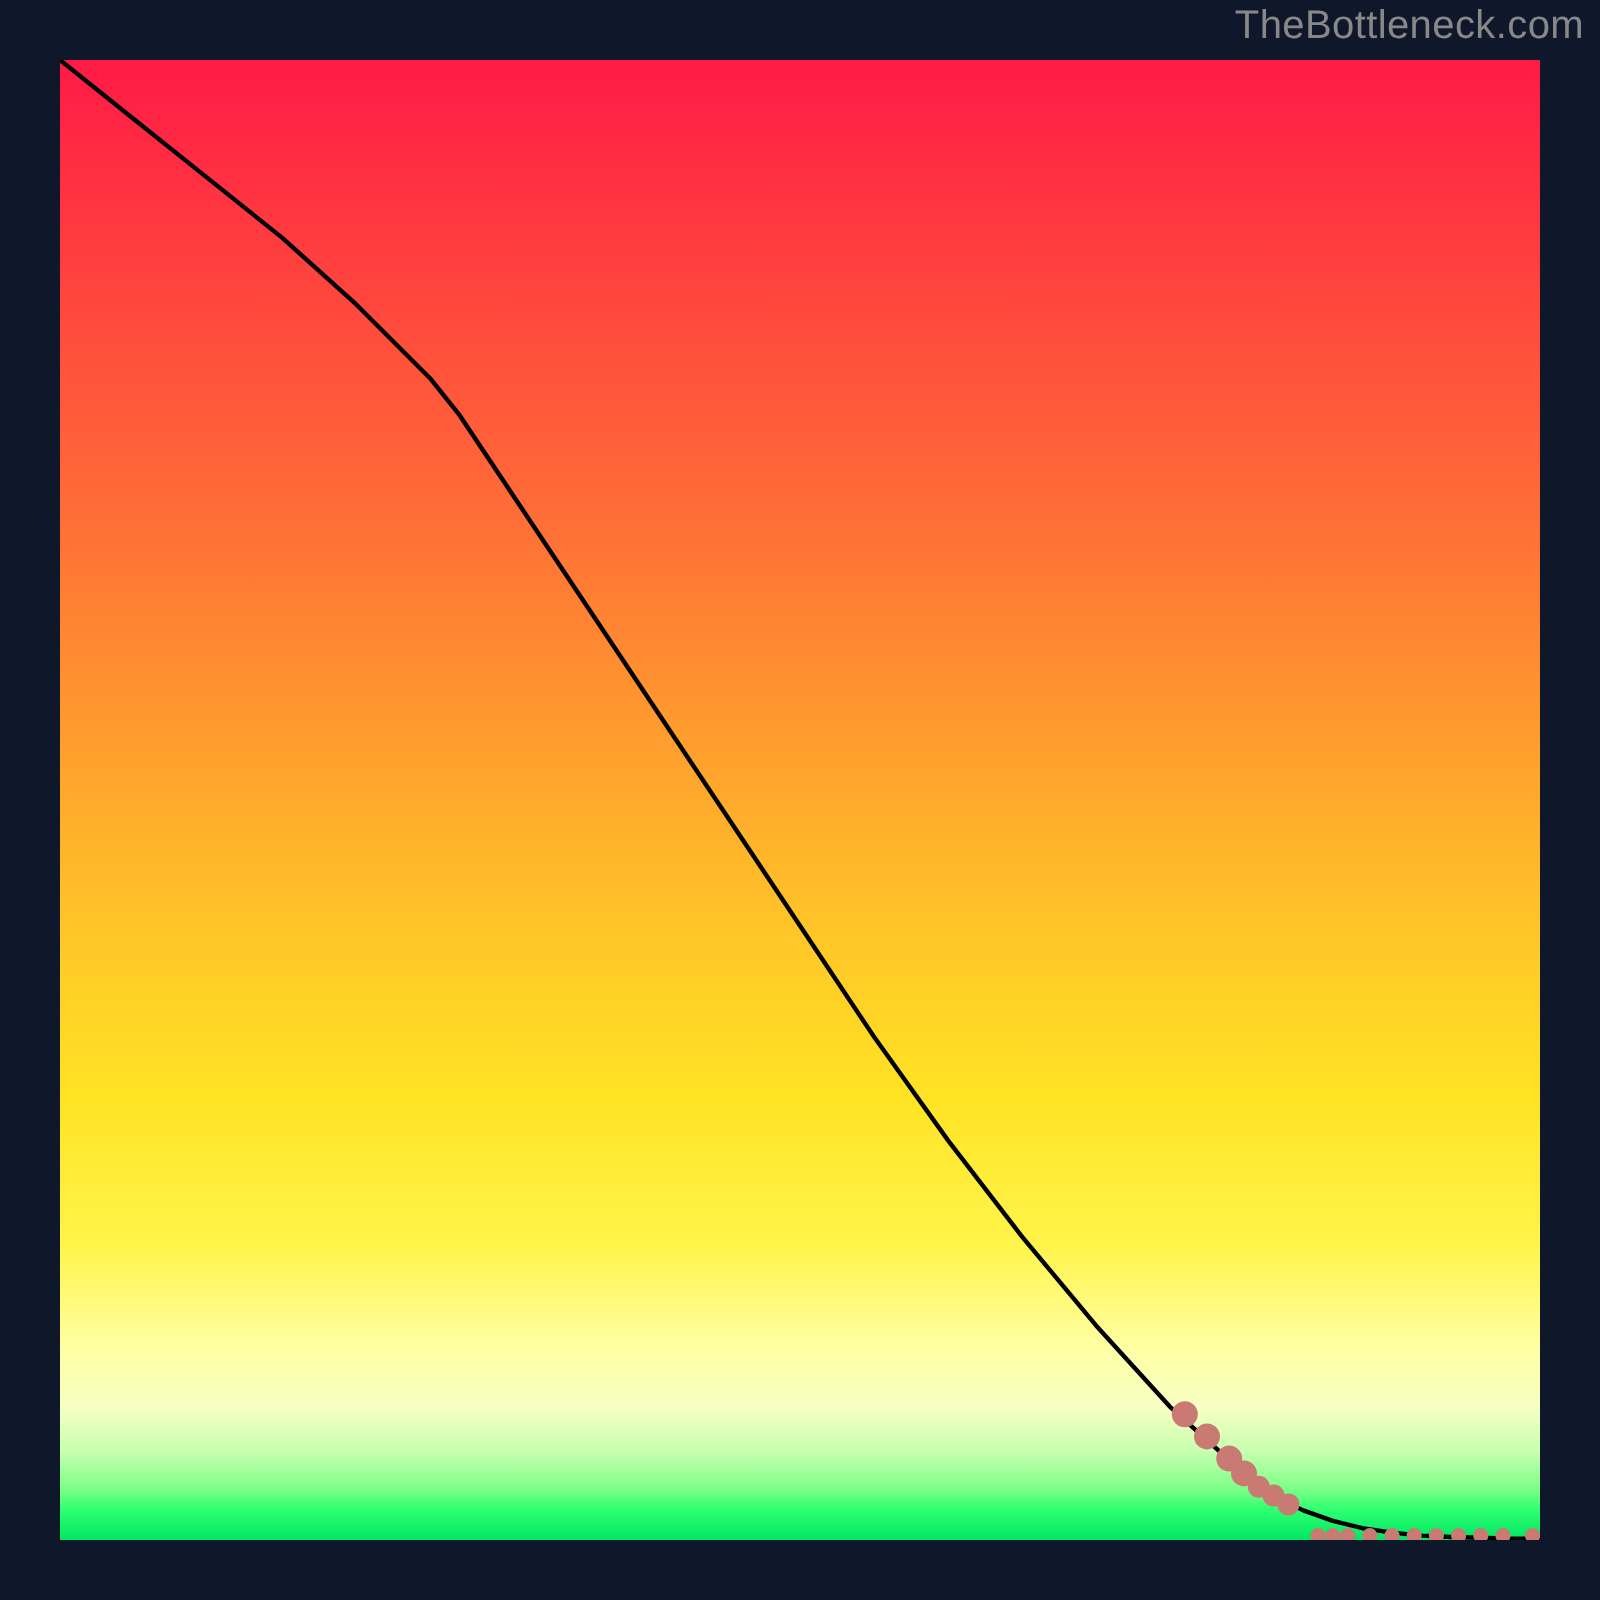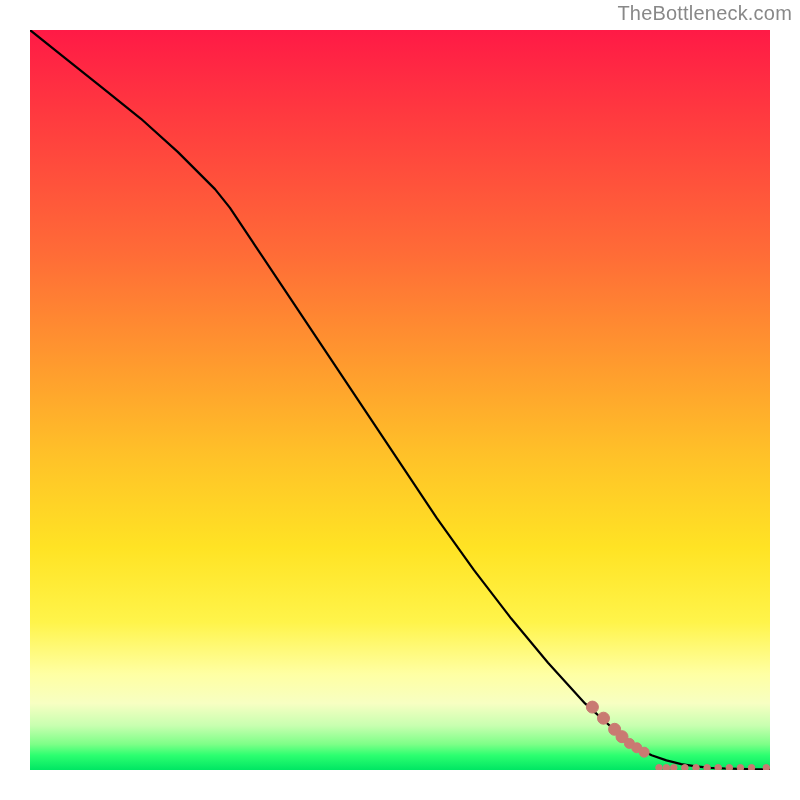--- a/index.html
+++ b/index.html
@@ -8,21 +8,21 @@
     width: 800px;
     height: 800px;
     background: #000;
     font-family: Arial, Helvetica, sans-serif;
     overflow: hidden;
   }
   .frame {
     position: relative;
     width: 800px;
     height: 800px;
-    background: #ffffff;
+    background: #0f172a;
   }
   .watermark {
     position: absolute;
     top: 2px;
     right: 8px;
     color: #888;
     font-size: 20px;
     font-weight: 500;
     letter-spacing: 0.2px;
     user-select: none;

